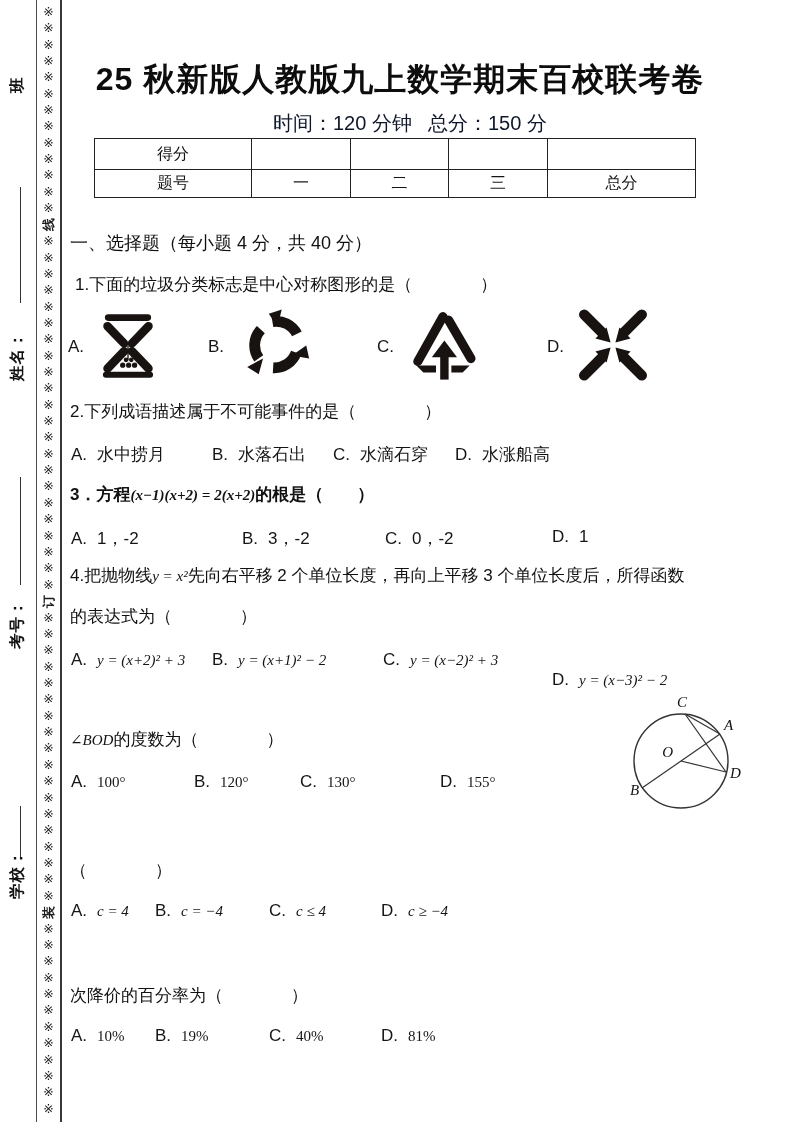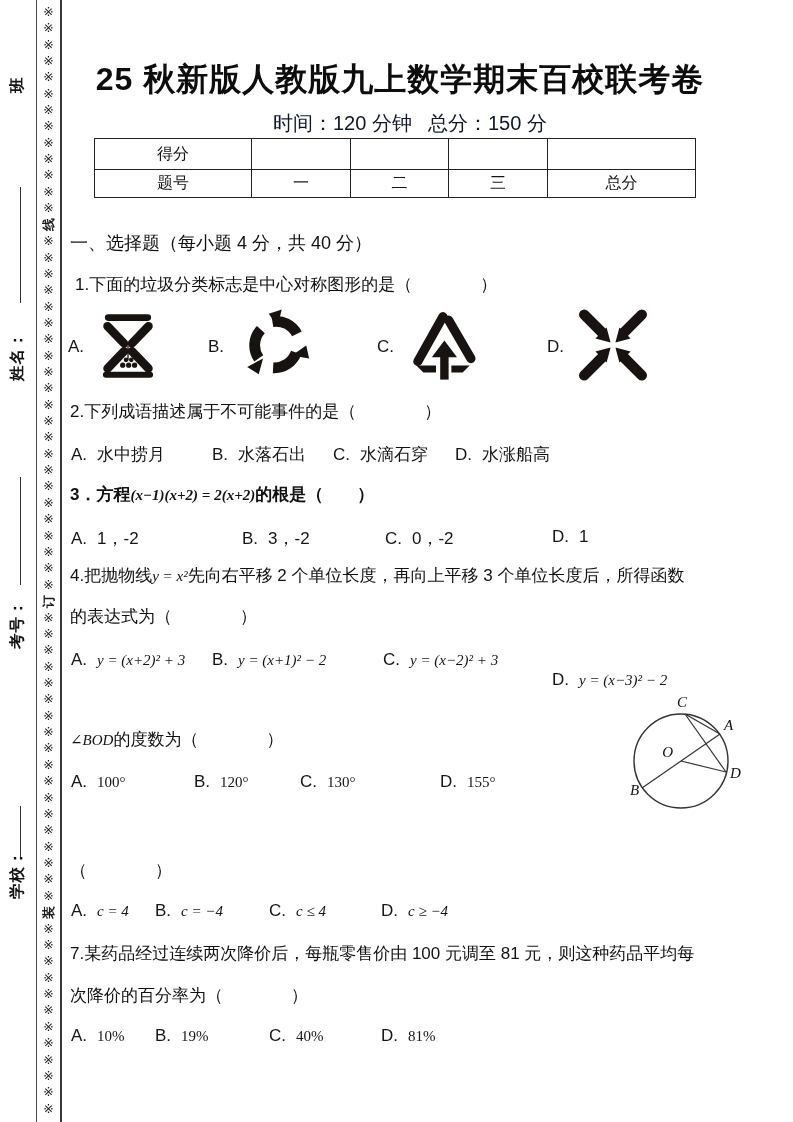--- a/index.html
+++ b/index.html
@@ -273,20 +273,19 @@
       <text x="14" y="107">B</text>
     </svg>
   </div>
 
   <div class="line" style="left:70px;top:859px;">（　　　　）</div>
   <span class="opt-label" style="left:71px;top:901px;"><span>A.</span><span class="math opt-val">c = 4</span></span>
   <span class="opt-label" style="left:155px;top:901px;"><span>B.</span><span class="math opt-val">c = −4</span></span>
   <span class="opt-label" style="left:269px;top:901px;"><span>C.</span><span class="math opt-val">c ≤ 4</span></span>
   <span class="opt-label" style="left:381px;top:901px;"><span>D.</span><span class="math opt-val">c ≥ −4</span></span>
 
-  <div class="line" style="left:70px;top:942px;">7.某药品经过连续两次降价后，每瓶零售价由 100 元调至 81 元，则这种药品平均每</div>
   <div class="line" style="left:70px;top:984px;">次降价的百分率为（　　　　）</div>
   <span class="opt-label" style="left:71px;top:1026px;"><span>A.</span><span class="mnum opt-val">10%</span></span>
   <span class="opt-label" style="left:155px;top:1026px;"><span>B.</span><span class="mnum opt-val">19%</span></span>
   <span class="opt-label" style="left:269px;top:1026px;"><span>C.</span><span class="mnum opt-val">40%</span></span>
   <span class="opt-label" style="left:381px;top:1026px;"><span>D.</span><span class="mnum opt-val">81%</span></span>
 
 </div>
 
 </body></html>

